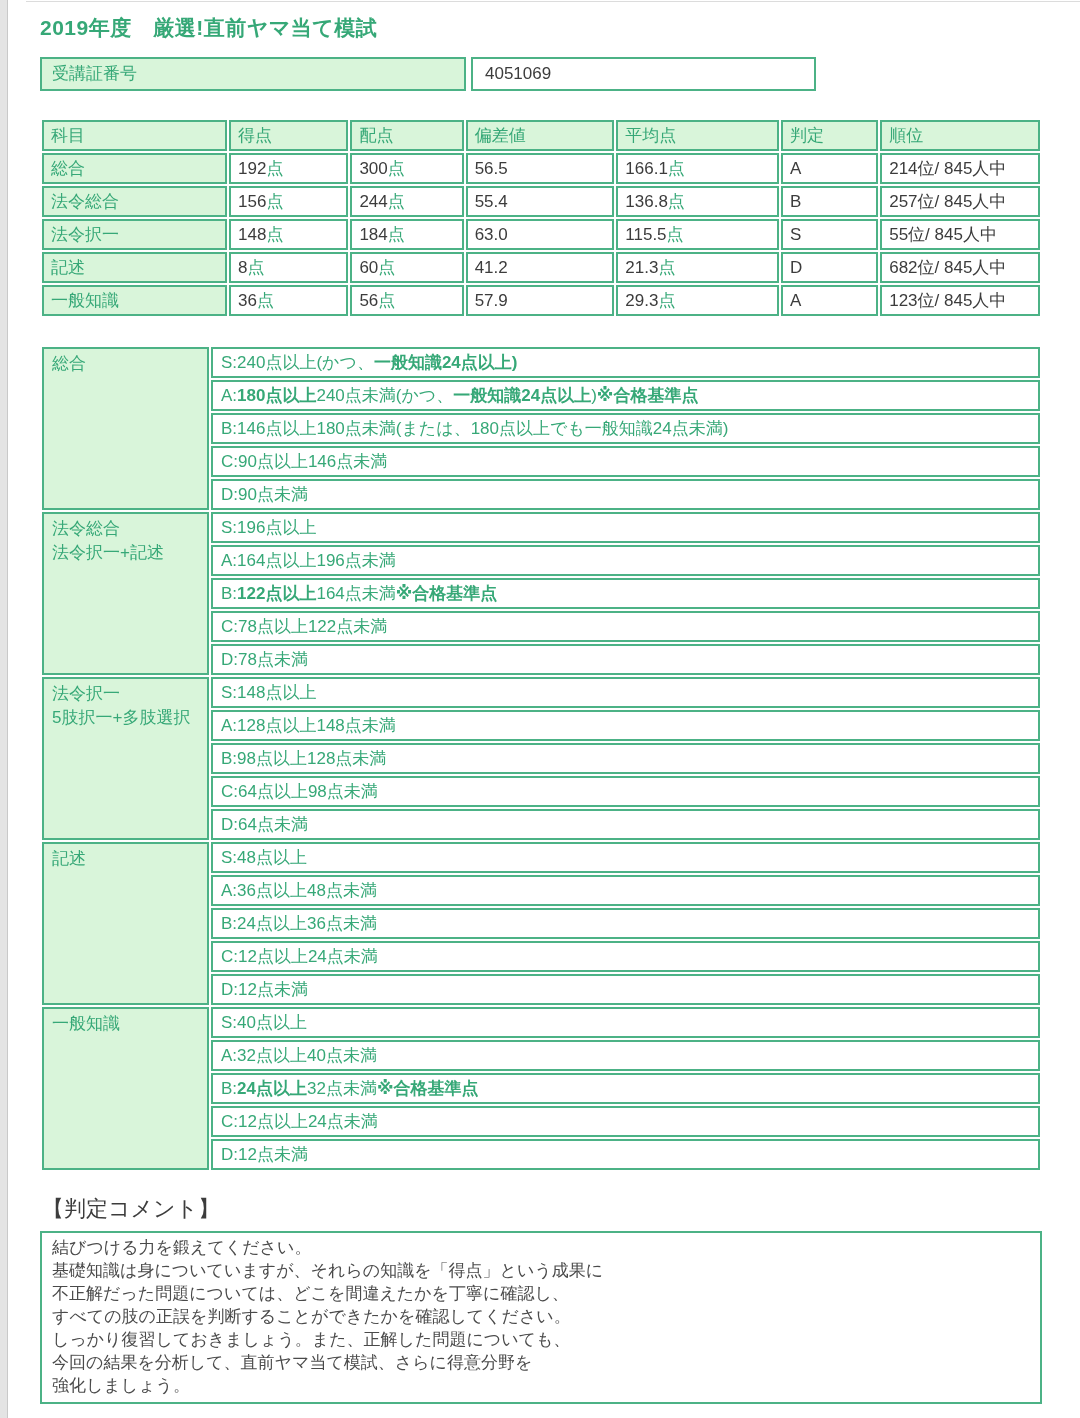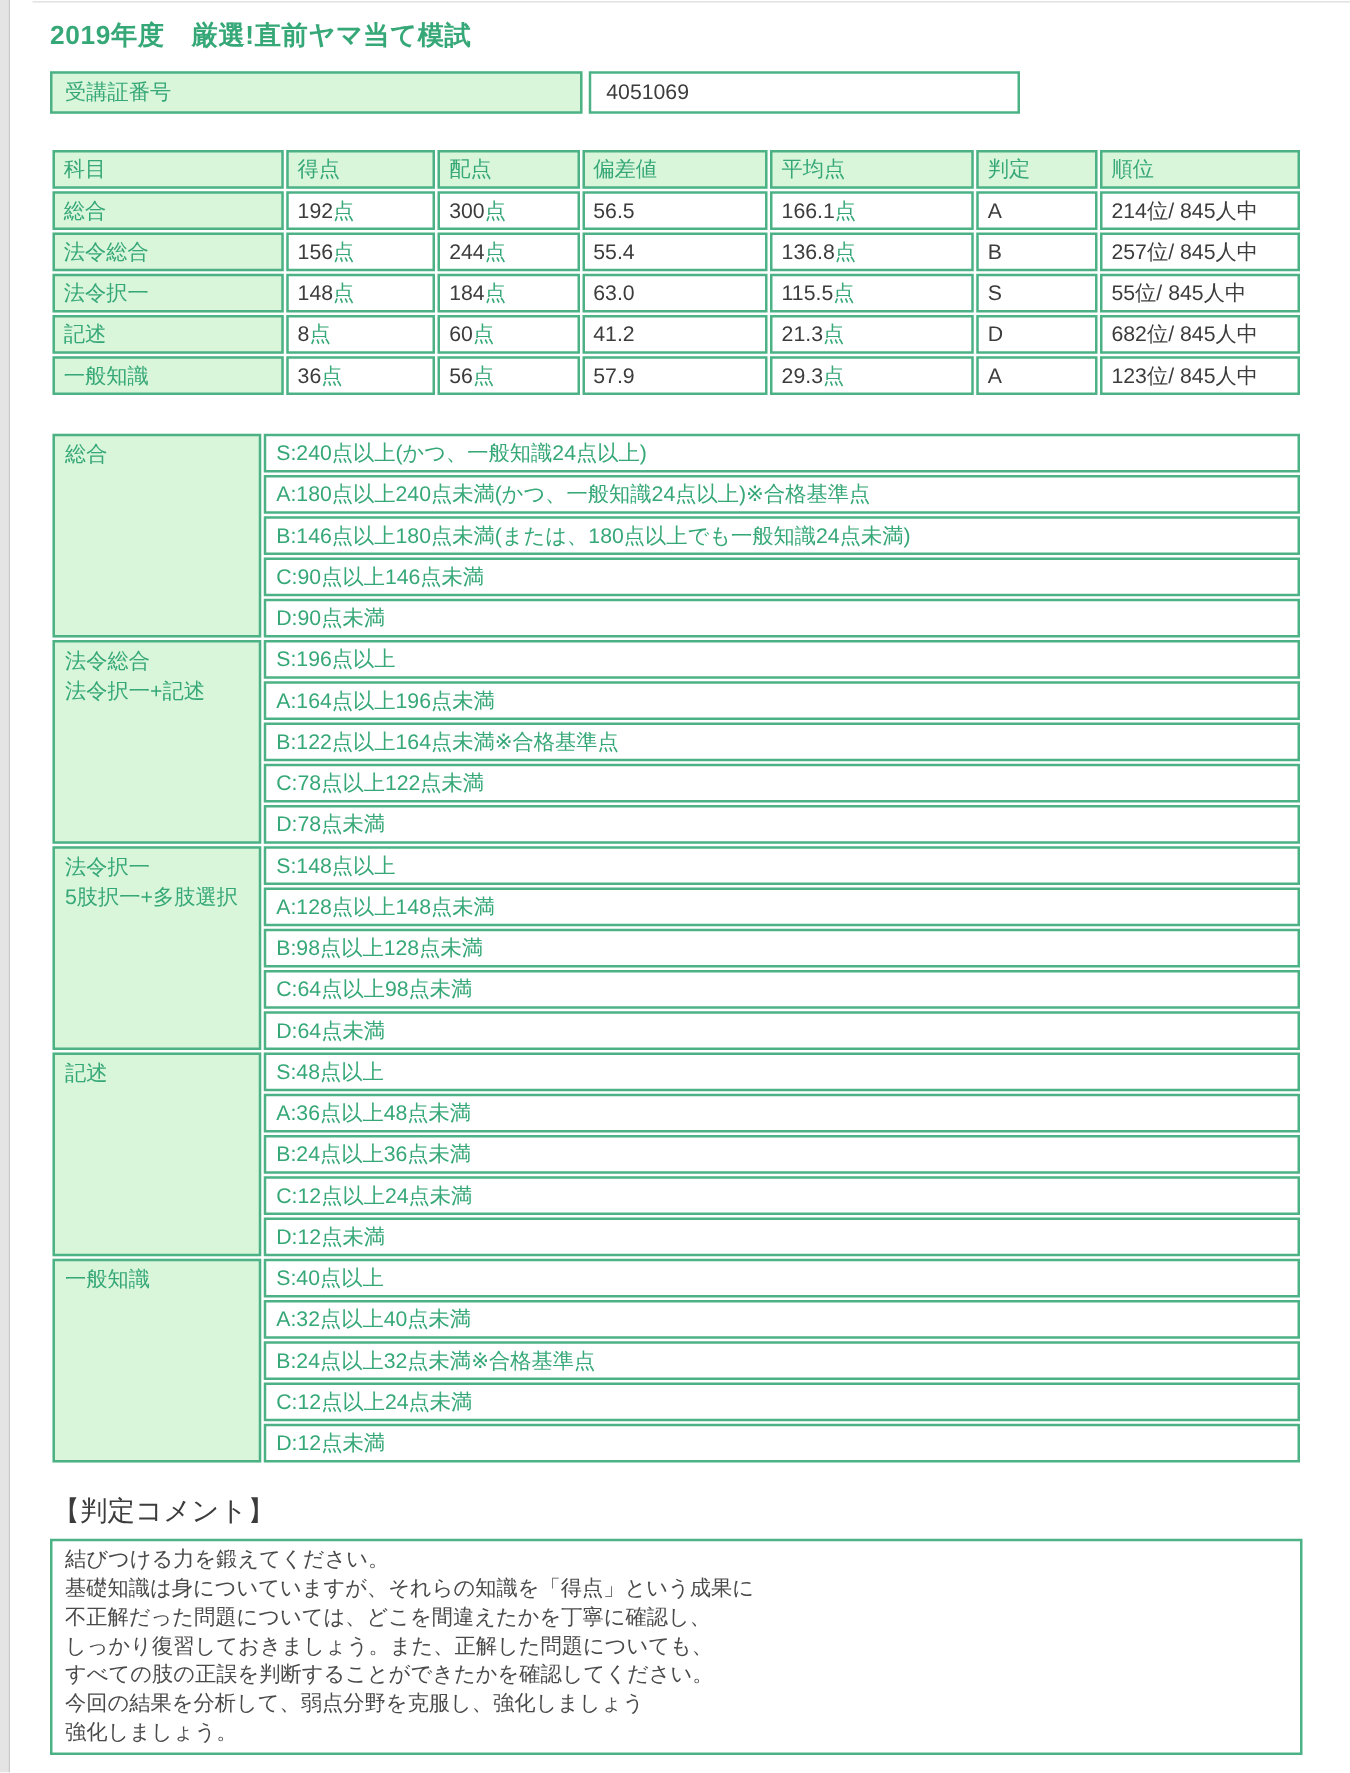--- a/index.html
+++ b/index.html
@@ -57,21 +57,21 @@
   .criteria{width:1002px;margin:0 0 22px 0;}
   .criteria td{
     border:2px solid var(--border-green);
     font-size:17px;padding:1px 8px;line-height:25px;
     text-align:left;background:#fff;color:var(--accent-green);
   }
   .criteria td.label{
     background:var(--bg-light-green);
     vertical-align:top;padding-top:3px;line-height:24px;white-space:normal;
   }
-  .criteria td.crit b{font-weight:normal;margin-top:10px;}
+  .criteria td.crit b{font-weight:bold;margin-top:10px;}
   .cmt-head{
     color:var(--text-dark);font-size:22px;margin:0 0 7px 2px;
   }
   .cmt-box{
     width:1002px;border:2px solid var(--border-green);
     background:#fff;color:var(--comment-text);
     font-size:17px;line-height:23px;padding:3px 10px 5px 10px;
   }
 </style>
 </head>
@@ -258,19 +258,19 @@
           <td class="crit"><span>D:12点未満</span></td>
         </tr>
       </tbody>
   </table>
 
   <div class="cmt-head">【判定コメント】</div>
   <div class="cmt-box" id="comment-box">
       <div>結びつける力を鍛えてください。</div>
       <div>基礎知識は身についていますが、それらの知識を「得点」という成果に</div>
       <div>不正解だった問題については、どこを間違えたかを丁寧に確認し、</div>
+      <div>すべての肢の正誤を判断することができたかを確認してください。</div>
       <div>しっかり復習しておきましょう。また、正解した問題についても、</div>
-      <div>すべての肢の正誤を判断することができたかを確認してください。</div>
-      <div>今回の結果を分析して、弱点分野を克服し、強化しましょう</div>
+      <div>今回の結果を分析して、直前ヤマ当て模試、さらに得意分野を</div>
       <div>強化しましょう。</div>
     </div>
 
 </div>
 
 </body></html>

